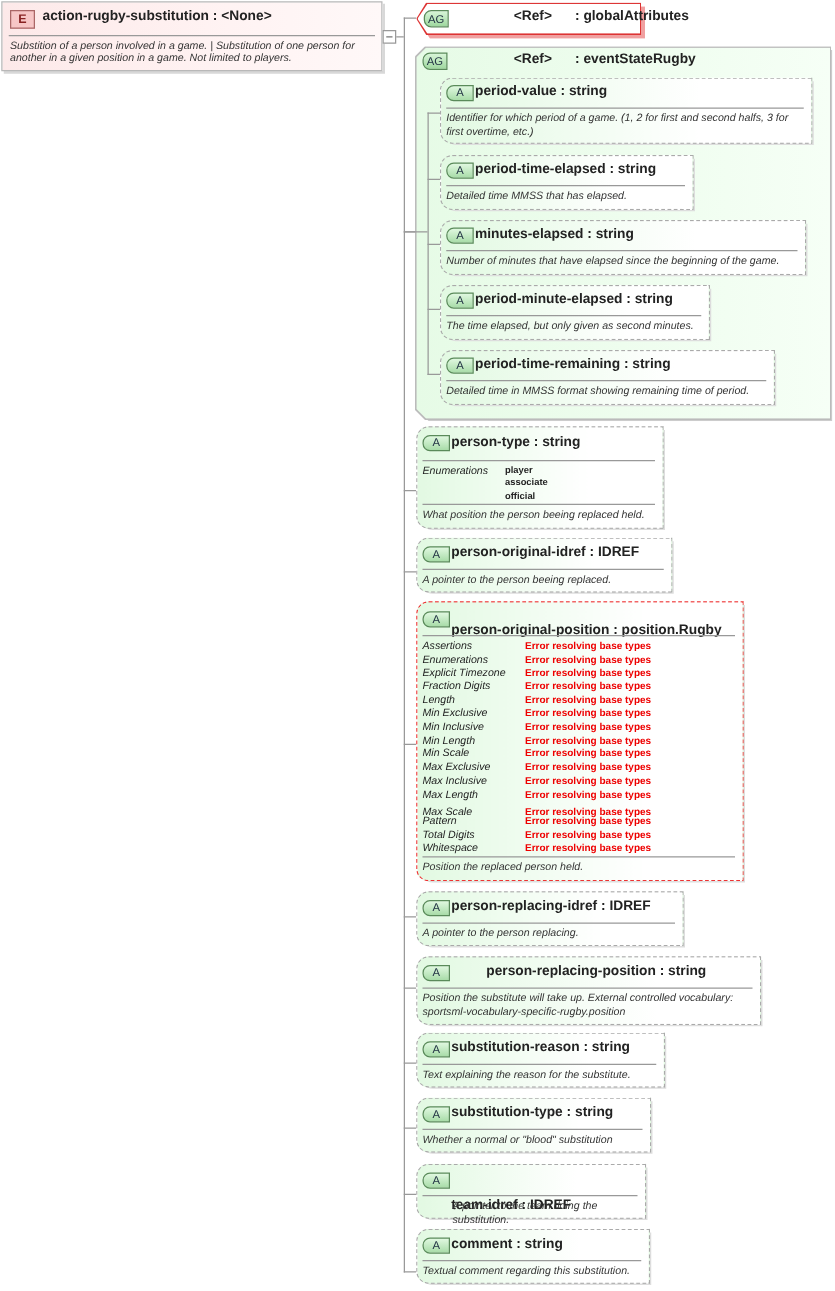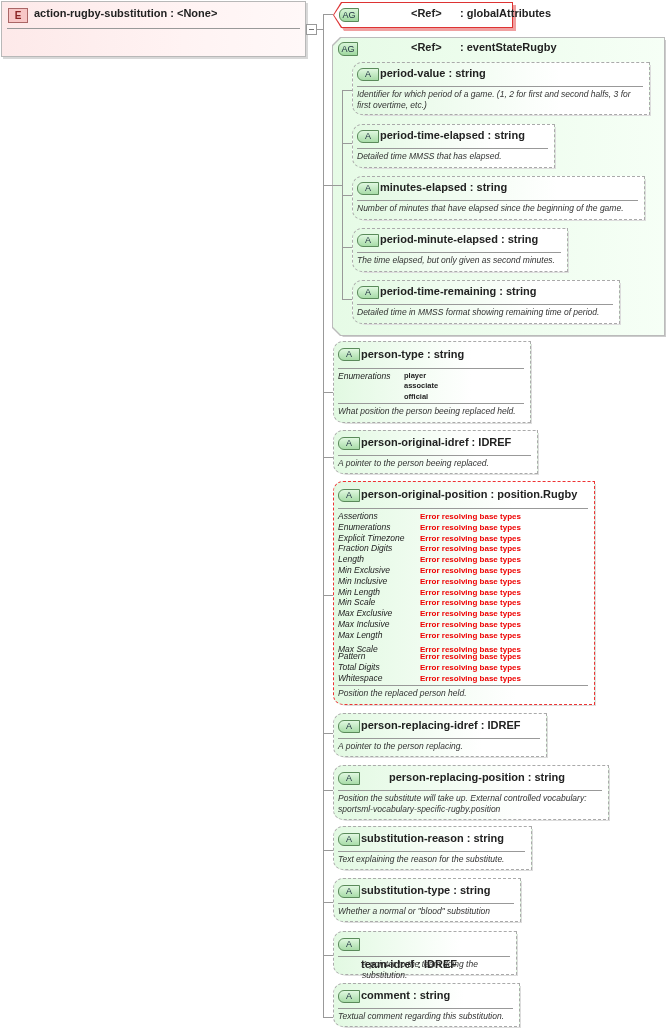--- a/index.html
+++ b/index.html
@@ -81,20 +81,21 @@
   .facet-err { color:#e00; font-weight:bold; font-size:8px; }
   .enum-val { position:absolute; font-size:7.5px; font-weight:bold; color:#222; line-height:10.5px; }
 </style>
 </head>
 <body>
 
 <div class="el-box">
   <div class="el-badge">E</div>
   <div class="el-title">action-rugby-substitution  : &lt;None&gt;</div>
   <div class="el-sep"></div>
+  <div class="el-doc">Substition of a person involved in a game. | Substitution of one person for another in a given position in a game. Not limited to players.</div>
 </div>
 <div class="minus-box" style="left:306px;top:24px;"></div>
 
 <div class="line-h" style="left:317px;top:29px;width:6px;"></div>
 <div class="line-v" style="left:323px;top:14px;height:1004px;"></div>
 <div class="line-h" style="left:323px;top:14px;width:10px;"></div>
 <div class="line-h" style="left:323px;top:185px;width:10px;"></div>
 
 <div class="agref-shadow"></div>
 <div class="abs" style="left:333px;top:2px;width:180px;height:26px;background:#d33;clip-path:polygon(8px 0,100% 0,100% 100%,8px 100%,0 50%);"></div>
@@ -185,21 +186,21 @@
 <div class="attr" style="left:333px;top:430px;width:203px;height:42px;">
   <div class="badge-a" style="left:4px;top:6px;">A</div>
   <div class="attr-title" style="top:5px;">person-original-idref  : IDREF</div>
   <div class="attr-sep" style="top:24px;"></div>
   <div class="attr-doc" style="top:27px;">A pointer to the person beeing replaced.</div>
 </div>
 
 <div class="attr-shadow" style="left:336px;top:484px;width:260px;height:222px;"></div>
 <div class="attr err" style="left:333px;top:481px;width:260px;height:222px;">
   <div class="badge-a" style="left:4px;top:7px;">A</div>
-  <div class="attr-title" style="top:6px;text-align:center;">person-original-position  : position.Rugby</div>
+  <div class="attr-title" style="top:16px;text-align:center;">person-original-position  : position.Rugby</div>
   <div class="attr-sep" style="top:26px;"></div>
   <div class="facet-row" style="top:29px;"><span class="facet-name">Assertions</span><span class="facet-err">Error resolving base types</span></div>
   <div class="facet-row" style="top:39.8px;"><span class="facet-name">Enumerations</span><span class="facet-err">Error resolving base types</span></div>
   <div class="facet-row" style="top:50.6px;"><span class="facet-name">Explicit Timezone</span><span class="facet-err">Error resolving base types</span></div>
   <div class="facet-row" style="top:61.4px;"><span class="facet-name">Fraction Digits</span><span class="facet-err">Error resolving base types</span></div>
   <div class="facet-row" style="top:72.2px;"><span class="facet-name">Length</span><span class="facet-err">Error resolving base types</span></div>
   <div class="facet-row" style="top:83px;"><span class="facet-name">Min Exclusive</span><span class="facet-err">Error resolving base types</span></div>
   <div class="facet-row" style="top:93.8px;"><span class="facet-name">Min Inclusive</span><span class="facet-err">Error resolving base types</span></div>
   <div class="facet-row" style="top:104.6px;"><span class="facet-name">Min Length</span><span class="facet-err">Error resolving base types</span></div>
   <div class="facet-row" style="top:115.4px;"><span class="facet-name">Min Scale</span><span class="facet-err">Error resolving base types</span></div>

